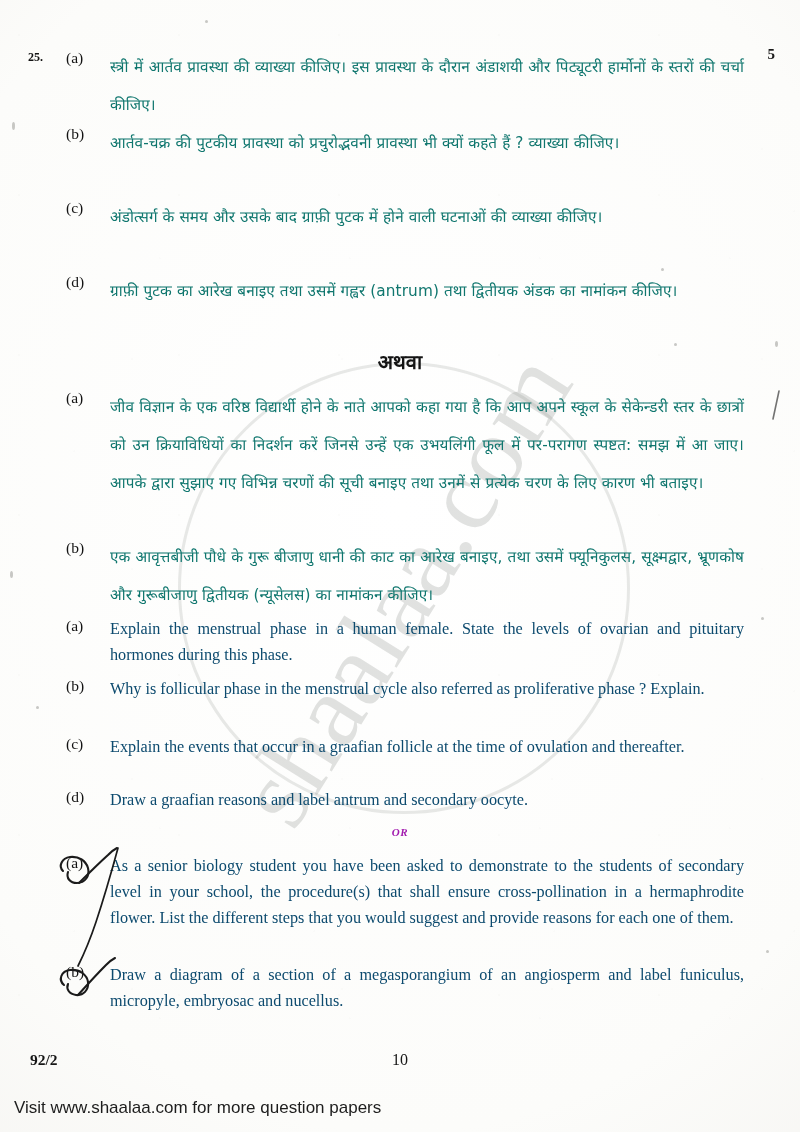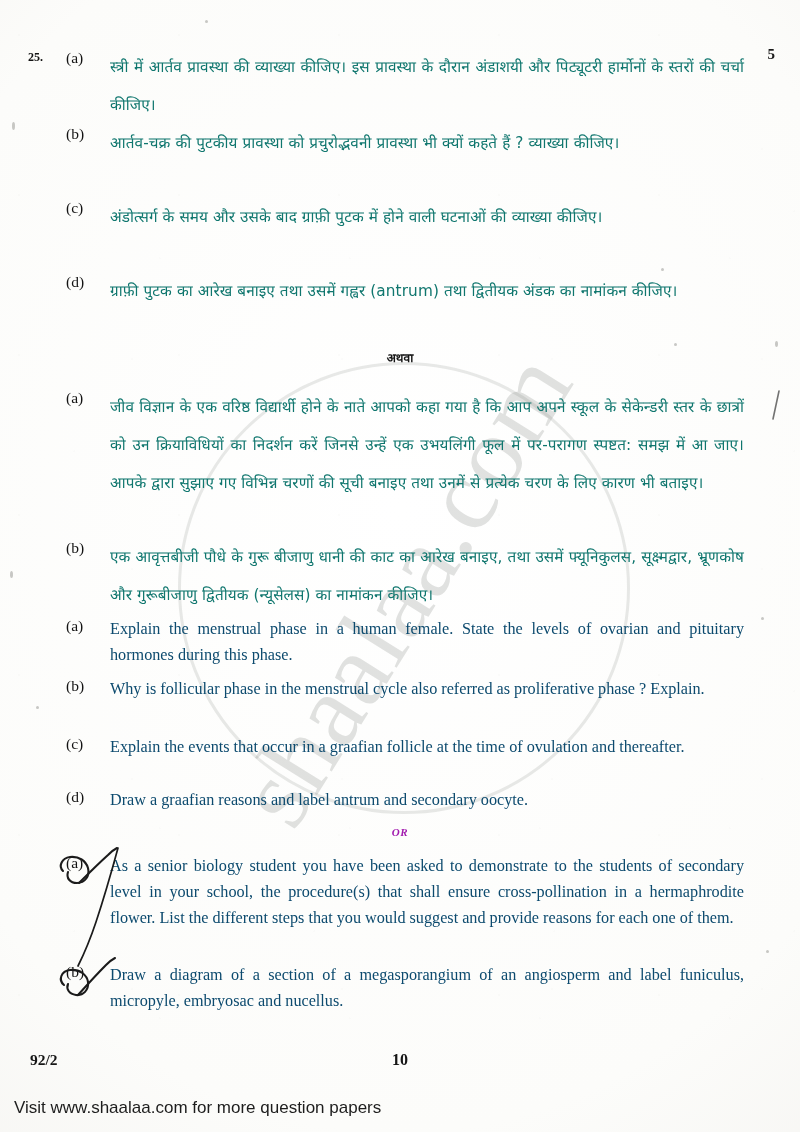--- a/index.html
+++ b/index.html
@@ -137,21 +137,21 @@
   .en.noj { text-align: left; }
 
   .center-head {
     position: absolute;
     left: 0;
     right: 0;
     text-align: center;
   }
   .center-head .hi-head {
     font-family: "DejaVu Sans", sans-serif;
-    font-size: 12px;
+    font-size: 20px;
     font-weight: bold;
     color: #141414;
   }
   .center-head .en-head {
     font-family: "Liberation Serif", serif;
     font-size: 11px;
     font-weight: bold;
     letter-spacing: .5px;
     color: #a21caf;
     font-style: italic;
@@ -167,21 +167,21 @@
     font-size: 15.5px;
     color: #161616;
   }
   .footer-page {
     position: absolute;
     left: 0;
     right: 0;
     bottom: 63px;
     text-align: center;
     font-family: "Liberation Serif", serif;
-    font-weight: bold;
+    font-weight: normal;
     font-size: 16px;
     color: #161616;
   }
   .footer-visit {
     position: absolute;
     left: 14px;
     bottom: 14px;
     font-family: "Liberation Sans", sans-serif;
     font-size: 17px;
     color: #1d1d1d;

